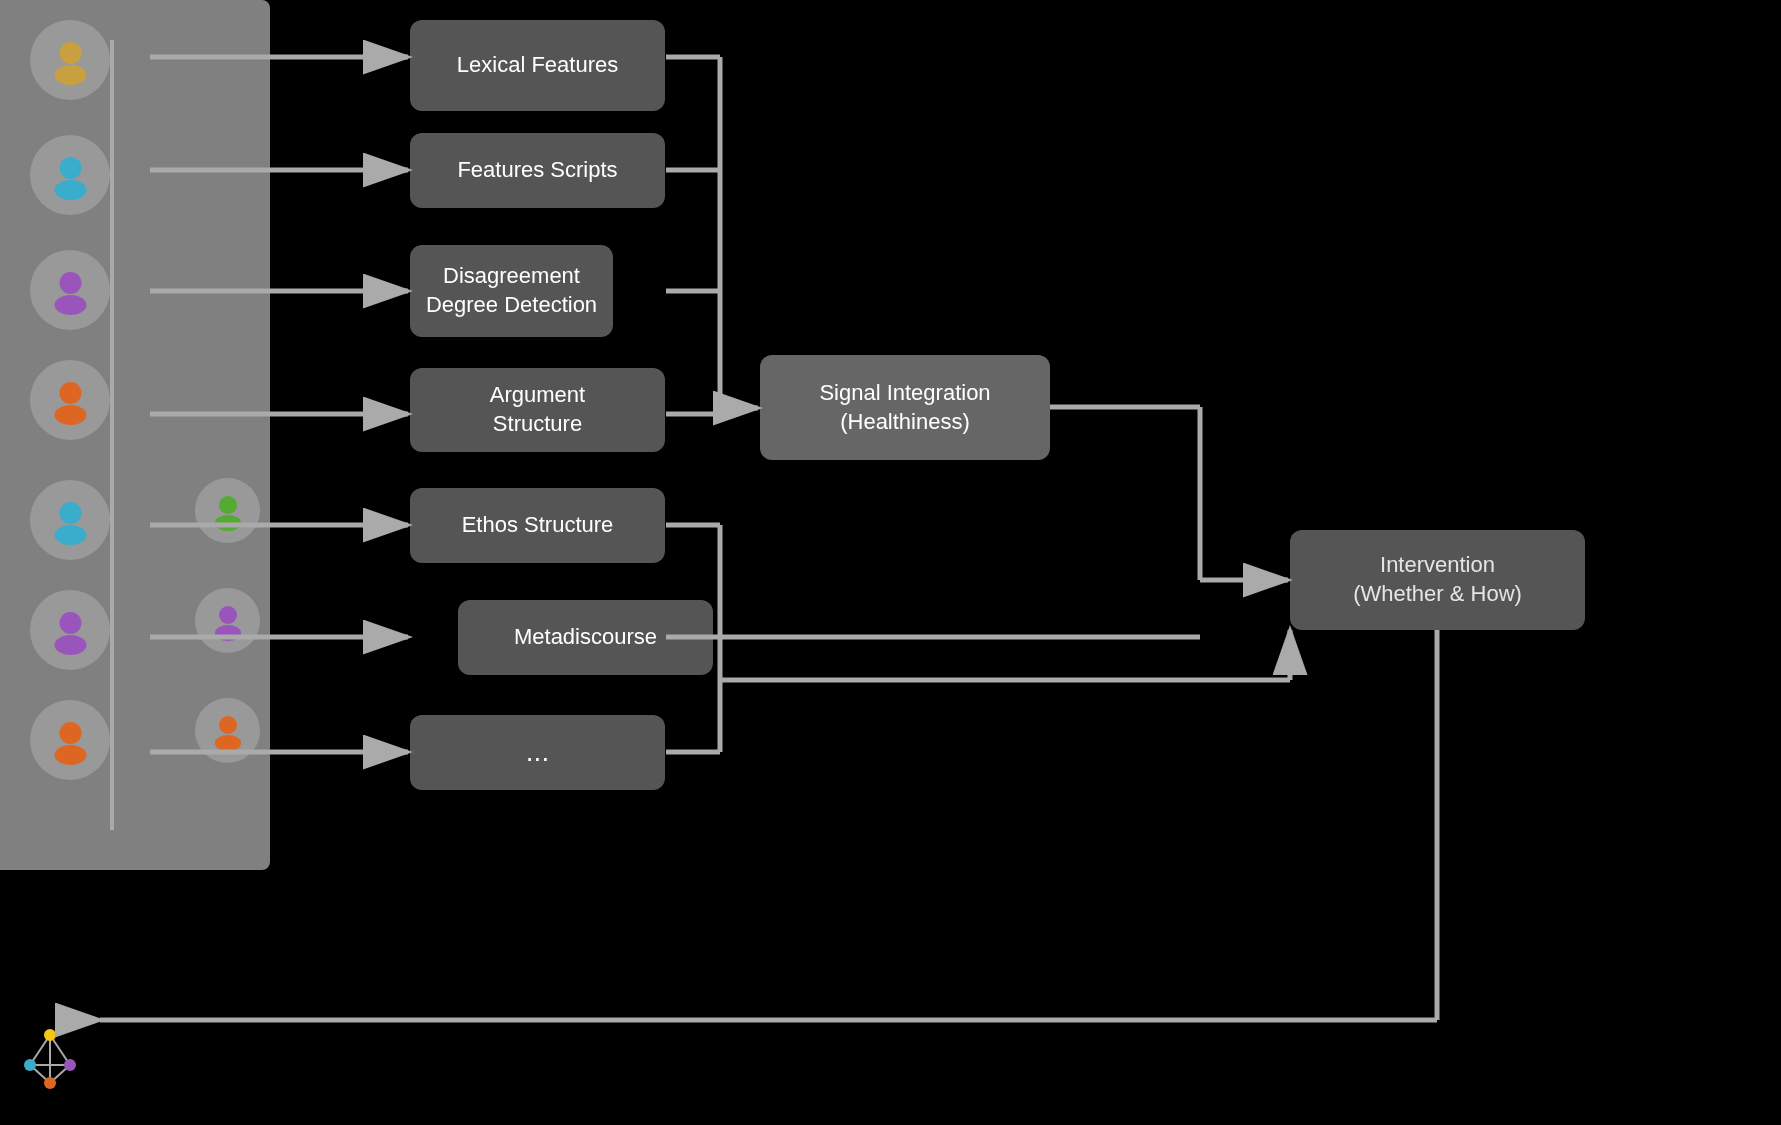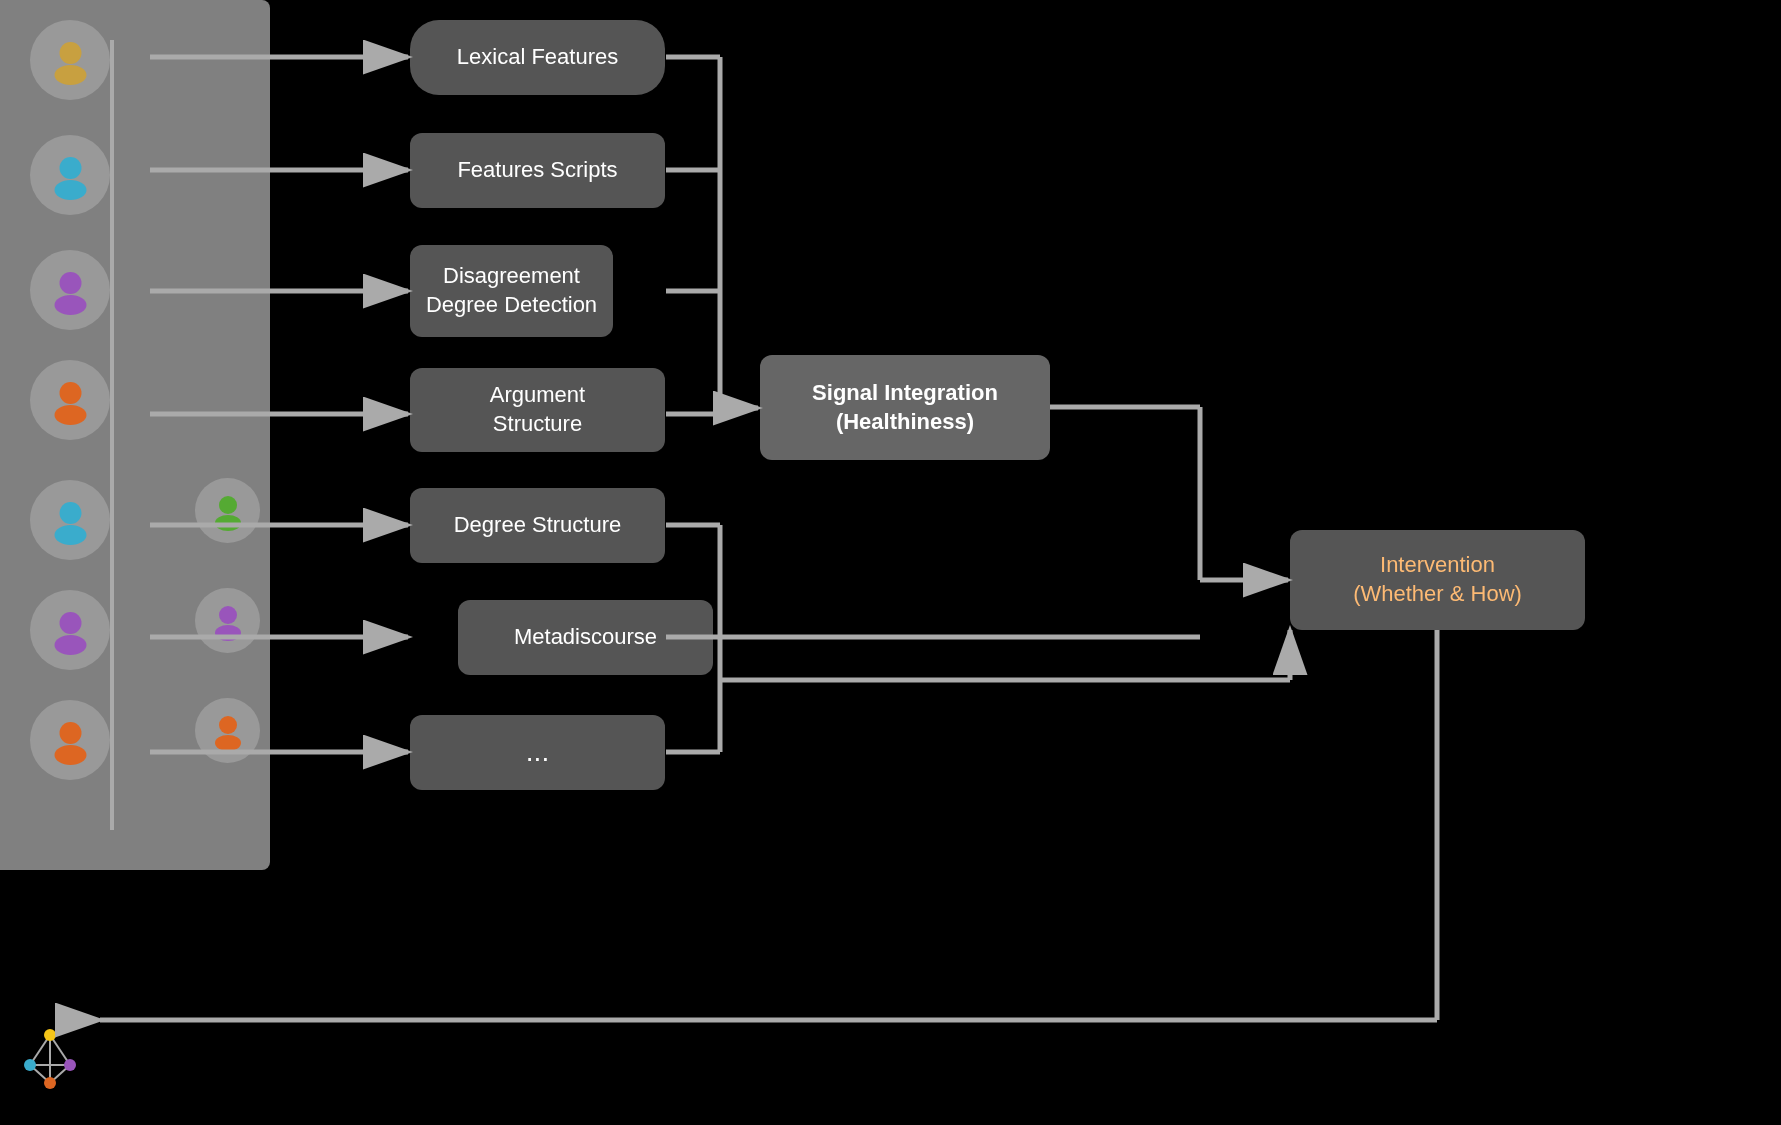--- a/index.html
+++ b/index.html
@@ -79,34 +79,34 @@
       line-height: 1.3;
       padding: 10px 15px;
     }
 
     .signal-box {
       position: absolute;
       background: #666;
       border-radius: 12px;
       color: #fff;
       font-size: 22px;
-      font-weight: 700;
+      font-weight: 400;
       display: flex;
       align-items: center;
       justify-content: center;
       text-align: center;
       line-height: 1.3;
       padding: 10px 20px;
     }
 
     .intervention-box {
       position: absolute;
       background: #555;
       border-radius: 12px;
-      color: #fdba74;
+      color: #e5e5e5;
       font-size: 22px;
       font-weight: 400;
       display: flex;
       align-items: center;
       justify-content: center;
       text-align: center;
       line-height: 1.3;
       padding: 10px 20px;
     }
 
@@ -210,38 +210,38 @@
     </svg>
   </div>
 
   <div class="avatar-small" style="left:195px;top:698px;background:#999;">
     <svg viewBox="0 0 44 44" xmlns="http://www.w3.org/2000/svg">
       <circle cx="22" cy="16" r="9" fill="#dd6622"></circle>
       <ellipse cx="22" cy="34" rx="13" ry="8" fill="#dd6622"></ellipse>
     </svg>
   </div>
 
-  <div class="feature-box" style="left:410px;top:20px;width:255px;height:75px;border-radius:29px;">
+  <div class="feature-box" style="left:410px;top:20px;width:255px;height:91px;">
     <span>Lexical Features</span>
   </div>
 
   <div class="feature-box" style="left:410px;top:133px;width:255px;height:75px;">
     <span>Features Scripts</span>
   </div>
 
   <div class="feature-box" style="left:410px;top:245px;width:203px;height:92px;">
     <span style="text-align:center;">Disagreement<br>Degree Detection</span>
   </div>
 
   <div class="feature-box" style="left:410px;top:368px;width:255px;height:84px;">
     <span style="text-align:center;">Argument<br>Structure</span>
   </div>
 
   <div class="feature-box" style="left:410px;top:488px;width:255px;height:75px;">
-    <span>Degree Structure</span>
+    <span>Ethos Structure</span>
   </div>
 
   <div class="feature-box" style="left:410px;top:600px;width:255px;height:75px;margin-left:48px;">
     <span>Metadiscourse</span>
   </div>
 
   <div class="feature-box" style="left:410px;top:715px;width:255px;height:75px;font-size:28px;">
     <span>...</span>
   </div>
 

